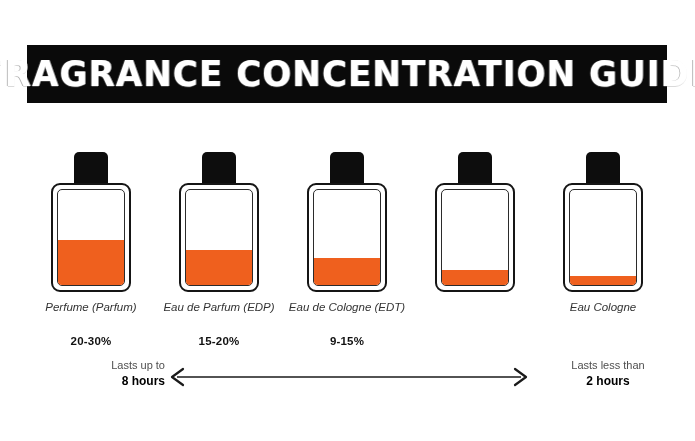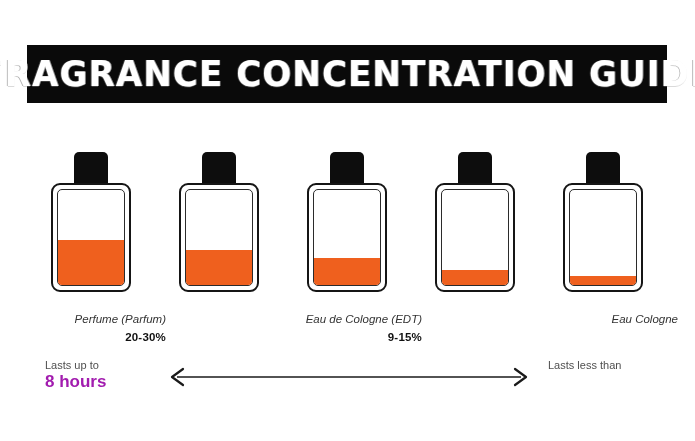--- a/index.html
+++ b/index.html
@@ -101,65 +101,65 @@
   
   #labels-row {
     position: absolute;
     left: 27px;
     top: 300px;
     width: 641px;
     height: 36px;
   }
   .label-slot {
     position: absolute;
-    top: 12px;
+    top: 0;
     width: 150px;
-    text-align: right;
+    text-align: center;
   }
   .label-name {
     font-style: italic;
     font-size: 11.5px;
     color: #333333;
     line-height: 15px;
     white-space: nowrap;
   }
   .label-pct {
     font-weight: bold;
     font-size: 11.5px;
     color: #111111;
     line-height: 16px;
     letter-spacing: 0.2px;
-    margin-top: 2px;
+    margin-top: 18px;
   }
 
   
   #duration-scale {
     position: absolute;
     left: 27px;
     top: 358px;
     width: 641px;
     height: 44px;
   }
   .duration-end {
     position: absolute;
     top: 0;
     width: 120px;
   }
-  #duration-left  { left: 18px;  text-align: left; }
-  #duration-right { right: 0px;  text-align: left; }
+  #duration-left  { left: 18px;  text-align: right; }
+  #duration-right { right: 0px;  text-align: center; }
   .duration-caption {
     font-size: 11px;
     color: #4f4f4f;
     line-height: 14px;
     white-space: nowrap;
   }
   .duration-value {
-    font-size: 17px;
+    font-size: 12px;
     font-weight: bold;
-    color: #a21caf;
+    color: #000000;
     line-height: 19px;
     white-space: nowrap;
   }
   #arrow-svg {
     position: absolute;
     left: 142px;
     top: 8px;
   }
 
   .clickable { cursor: pointer; }
@@ -219,20 +219,24 @@
   </div>
 </div>
 
 <div id="labels-row">
 
   <div class="label-slot" style="left:-11px;">
     <div class="label-name">Perfume (Parfum)</div>
     <div class="label-pct">20-30%</div>
   </div>
 
+  <div class="label-slot" style="left:117px;">
+    <div class="label-name">Eau de Parfum (EDP)</div>
+    <div class="label-pct">15-20%</div>
+  </div>
 
   <div class="label-slot" style="left:245px;">
     <div class="label-name">Eau de Cologne (EDT)</div>
     <div class="label-pct">9-15%</div>
   </div>
 
 
   <div class="label-slot" style="left:501px;">
     <div class="label-name">Eau Cologne</div>
   </div>
@@ -246,14 +250,15 @@
   </div>
 
   <svg id="arrow-svg" width="360" height="22" viewBox="0 0 360 22">
     <line x1="8" y1="11" x2="352" y2="11" stroke="#1a1a1a" stroke-width="1.6"></line>
     <polyline points="14,3 3,11 14,19" fill="none" stroke="#1a1a1a" stroke-width="2.2" stroke-linecap="round" stroke-linejoin="round"></polyline>
     <polyline points="346,3 357,11 346,19" fill="none" stroke="#1a1a1a" stroke-width="2.2" stroke-linecap="round" stroke-linejoin="round"></polyline>
   </svg>
 
   <div class="duration-end" id="duration-right">
     <div class="duration-caption">Lasts less than</div>
+    <div class="duration-value">2 hours</div>
   </div>
 </div>
 
 </body></html>

